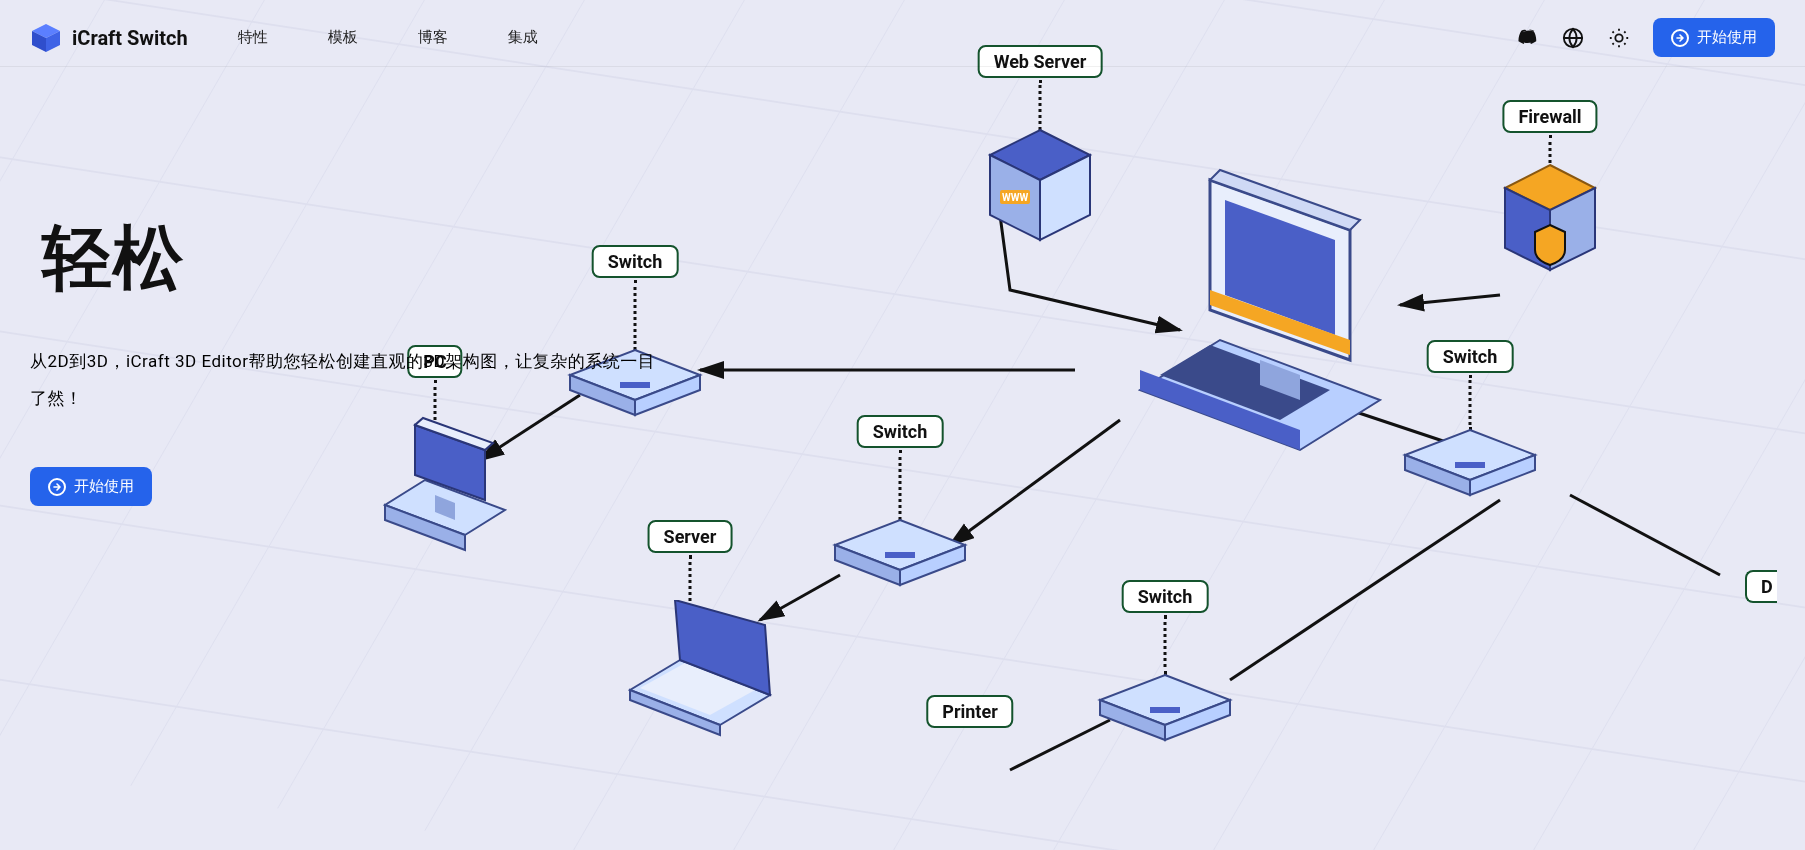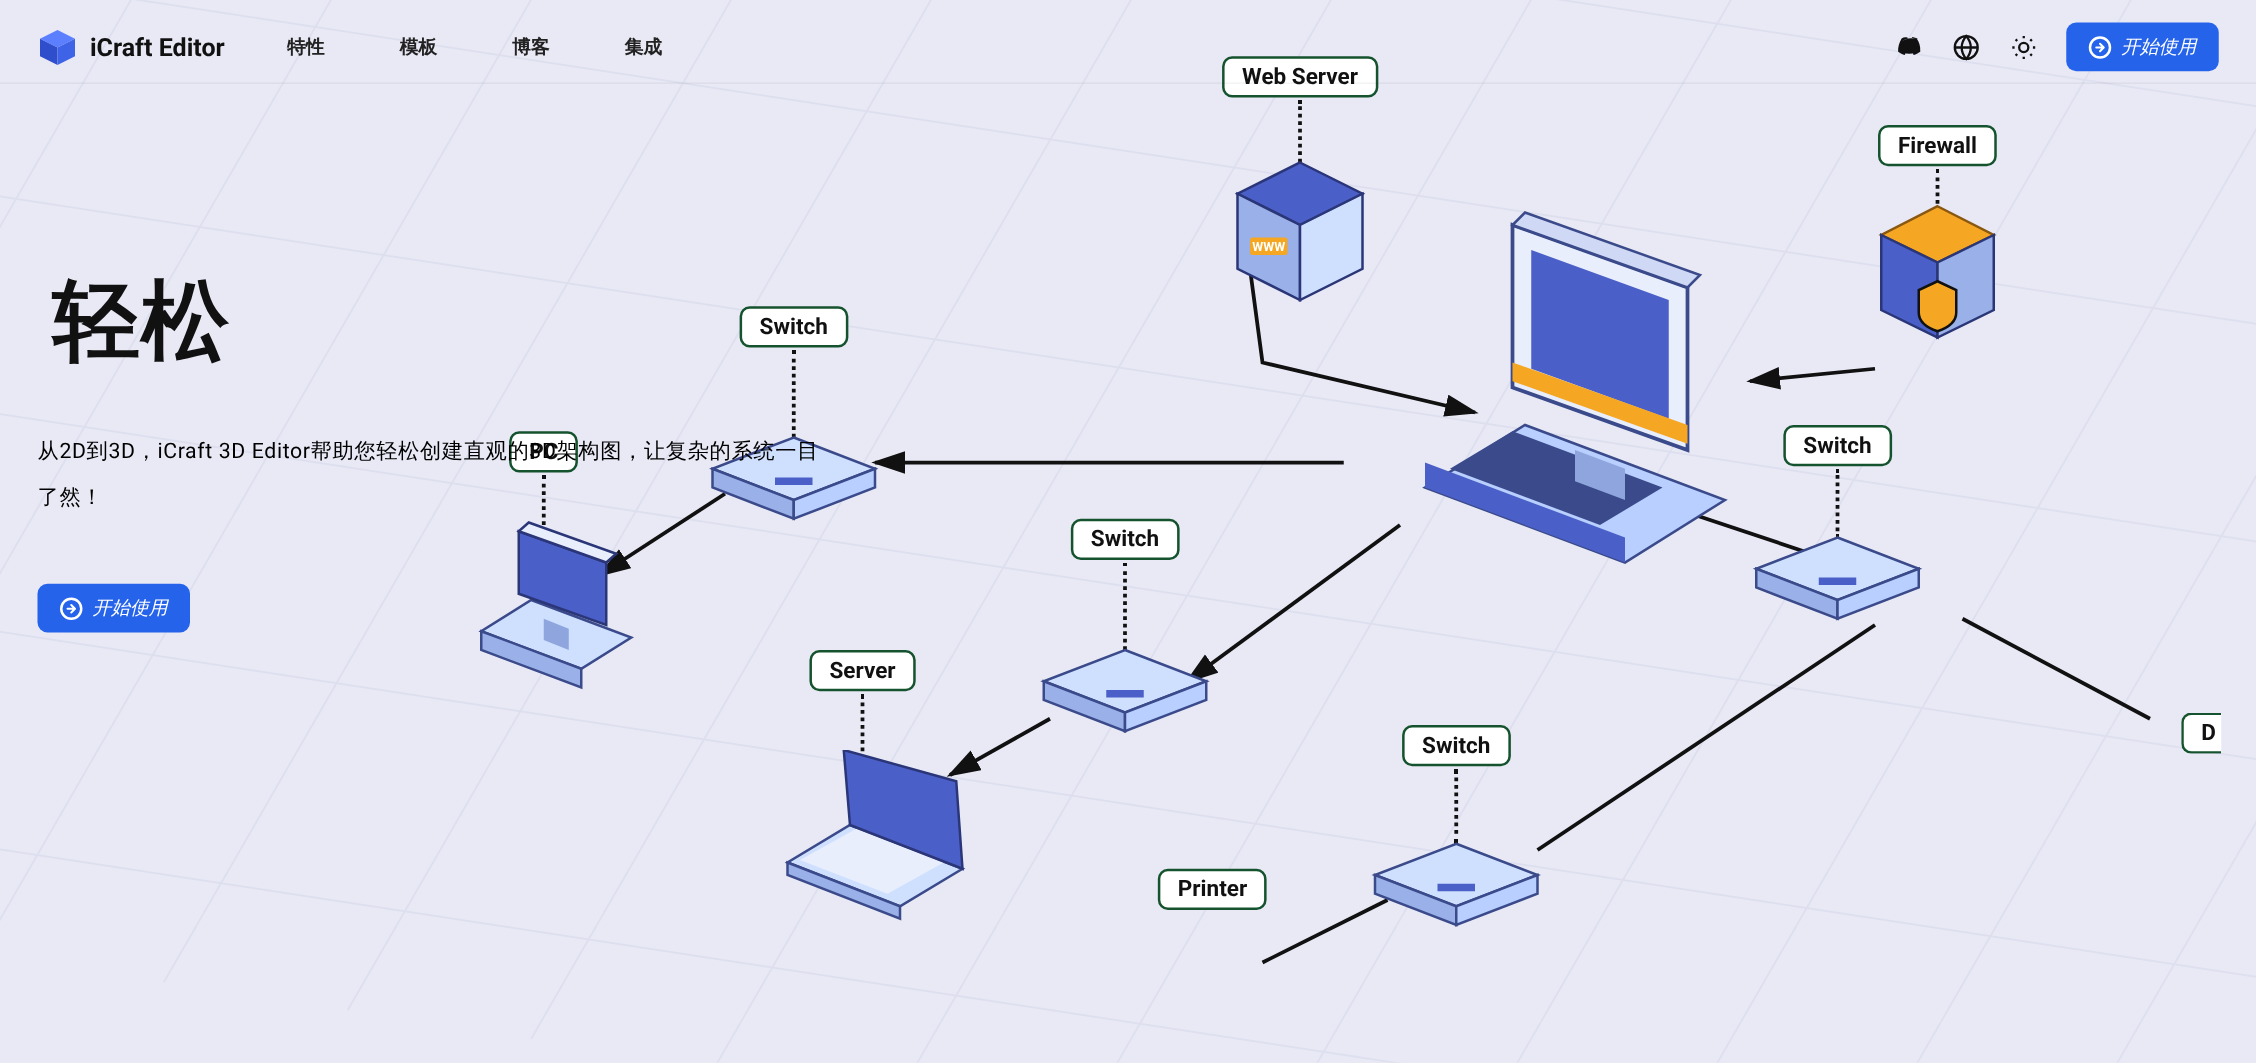--- a/index.html
+++ b/index.html
@@ -37,21 +37,21 @@
   font-weight: 700;
   color: #111;
 }
 .nav {
   display: flex;
   gap: 60px;
 }
 .nav-item {
   font-size: 15px;
   color: #222;
-  font-weight: 700;
+  font-weight: 400;
   cursor: pointer;
 }
 .header-right {
   margin-left: auto;
   display: flex;
   align-items: center;
   gap: 22px;
 }
 .icon-btn {
   width: 24px;
@@ -67,21 +67,20 @@
   color: #fff;
   border: none;
   border-radius: 8px;
   padding: 10px 18px;
   font-size: 15px;
   font-weight: 500;
   display: flex;
   align-items: center;
   gap: 8px;
   cursor: pointer;
-  font-style: italic;
 }
 .primary-btn .arrow-circle {
   width: 18px;
   height: 18px;
   border: 2px solid #fff;
   border-radius: 50%;
   display: flex;
   align-items: center;
   justify-content: center;
 }
@@ -333,21 +332,21 @@
 <div class="header-rule"></div>
 <header class="header">
   <div class="logo-wrap">
     <div class="logo-cube">
       <svg viewBox="0 0 32 32" width="32" height="32">
         <polygon points="16,2 30,9 16,16 2,9" fill="#5b7fff"></polygon>
         <polygon points="2,9 16,16 16,30 2,23" fill="#2f4ecc"></polygon>
         <polygon points="30,9 16,16 16,30 30,23" fill="#3f63e6"></polygon>
       </svg>
     </div>
-    <span class="logo-text">iCraft Editor</span>
+    <span class="logo-text">iCraft Switch</span>
   </div>
   <nav class="nav">
     <a class="nav-item">特性</a>
     <a class="nav-item">模板</a>
     <a class="nav-item">博客</a>
     <a class="nav-item">集成</a>
   </nav>
   <div class="header-right">
     <div class="icon-btn">
       <svg width="24" height="24" viewBox="0 0 24 24" fill="none" stroke="currentColor" stroke-width="2">

